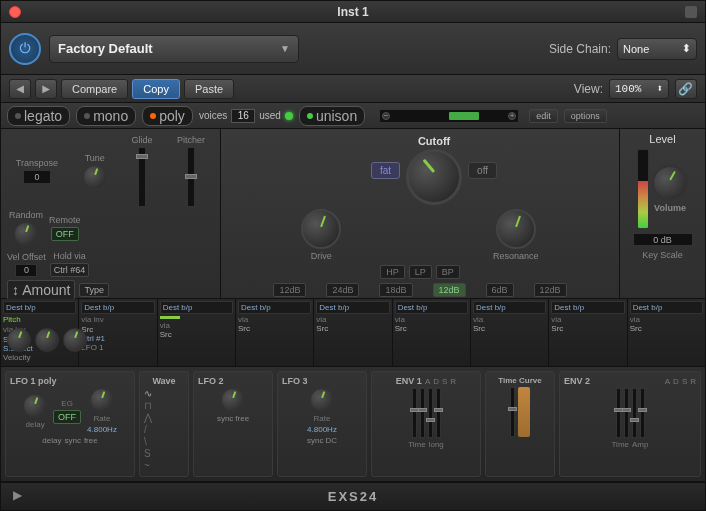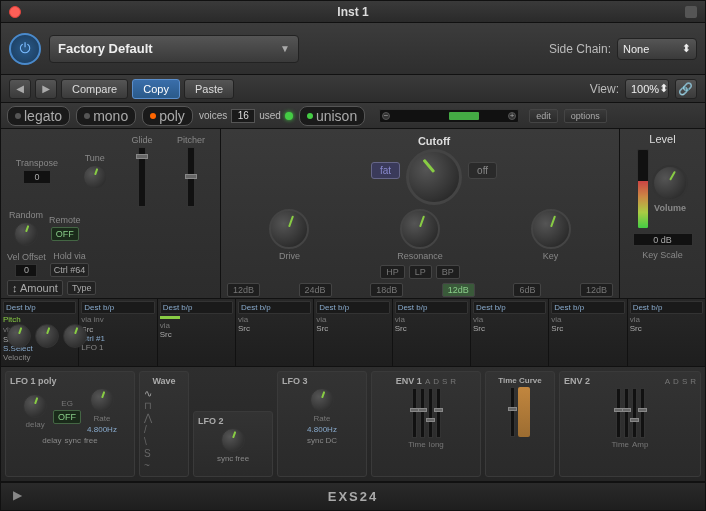--- a/index.html
+++ b/index.html
@@ -141,26 +141,27 @@
       align-items: center;
       gap: 6px;
       color: #bbb;
       font-size: 12px;
     }
     .view-dropdown {
       background: linear-gradient(to bottom, #555, #3a3a3a);
       border: 1px solid #222;
       border-radius: 3px;
       height: 20px;
-      width: 44px;
+      width: 60px;
       display: flex; align-items: center; justify-content: space-between;
       padding: 0 5px;
       cursor: pointer;
       color: #eee;
       font-size: 11px;
+      font-family: Liberation Mono, monospace;
     }
     .link-btn {
       width: 22px; height: 20px;
       background: linear-gradient(to bottom, #555, #3a3a3a);
       border: 1px solid #222;
       border-radius: 3px;
       display: flex; align-items: center; justify-content: center;
       cursor: pointer;
       color: #aaa;
       font-size: 12px;
@@ -580,21 +581,21 @@
           <div class="col">
             <span class="section-label">Vel Offset</span>
             <div style="background:#111;border:1px solid #333;width:22px;height:13px;display:flex;align-items:center;justify-content:center;font-size:9px;color:#aaa;">0</div>
           </div>
           <div class="col">
             <span class="section-label">Hold via</span>
             <div style="background:#222;border:1px solid #444;border-radius:2px;padding:1px 3px;font-size:9px;color:#aaa;cursor:pointer;">Ctrl #64</div>
           </div>
         </div>
         <div class="row" style="gap:4px; padding:0 2px;">
-          <div style="background:#222;border:1px solid #444;border-radius:2px;padding:1px 4px;font-size:11px;color:#aaa;cursor:pointer;text-align:right;">↕ <span>Amount</span></div>
+          <div style="background:#222;border:1px solid #444;border-radius:2px;padding:1px 4px;font-size:14px;color:#aaa;cursor:pointer;text-align:right;">↕ <span>Amount</span></div>
           <div style="background:#222;border:1px solid #444;border-radius:2px;padding:1px 4px;font-size:9px;color:#aaa;cursor:pointer;"><span>Type</span></div>
         </div>
         <div style="font-size:9px;color:#666;padding:0 2px;">Xfade</div>
         <div class="row" style="gap:4px; padding:0 2px;">
           <div class="col">
             <span class="section-label">Pitch</span>
             <div class="knob-sm"></div>
           </div>
           <div class="col">
             <span class="section-label">Bend</span>
@@ -618,32 +619,28 @@
           <div class="filter-btn">off</div>
         </div>
         <div class="row" style="justify-content:space-around;">
           <div class="col">
             <div class="knob-med"></div>
             <span class="section-label">Drive</span>
           </div>
           <div class="col">
             <div class="knob-med"></div>
             <span class="section-label">Resonance</span>
-          </div>
-          <div class="col">
-            <div class="knob-med"></div>
-            <span class="section-label">Key</span>
           </div>
         </div>
         <div class="row" style="justify-content:center; gap:4px; flex-wrap:wrap;">
           <div class="db-btn">HP</div>
           <div class="db-btn">LP</div>
           <div class="db-btn">BP</div>
         </div>
-        <div class="row" style="justify-content:space-between; gap:20px;">
+        <div class="row" style="justify-content:center; gap:20px;">
           <div class="db-btn">12dB</div>
           <div class="db-btn">24dB</div>
           <div class="db-btn">18dB</div>
           <div class="db-btn active">12dB</div>
           <div class="db-btn">6dB</div>
           <div class="db-btn">12dB</div>
         </div>
       </div>
 
       <div style="width:85px; background:linear-gradient(to bottom,#383838,#2e2e2e); padding:4px; display:flex; flex-direction:column; align-items:center; gap:4px;">
@@ -772,21 +769,21 @@
           <div style="cursor:pointer;color:#aaa;">∿</div>
           <div style="cursor:pointer;">⊓</div>
           <div style="cursor:pointer;">⋀</div>
           <div style="cursor:pointer;">/</div>
           <div style="cursor:pointer;">\</div>
           <div style="cursor:pointer;">S</div>
           <div style="cursor:pointer;">~</div>
         </div>
       </div>
 
-      <div style="background:linear-gradient(to bottom,#333,#2a2a2a);border:1px solid #3a3a3a;border-radius:3px;padding:4px;display:flex;flex-direction:column;gap:2px;width:80px;margin-top:40px;">
+      <div style="background:linear-gradient(to bottom,#333,#2a2a2a);border:1px solid #3a3a3a;border-radius:3px;padding:4px;display:flex;flex-direction:column;gap:2px;width:80px;">
         <span style="font-size:9px;color:#aaa;font-weight:bold;">LFO 2</span>
         <div class="col" style="gap:2px;">
           <div class="knob-sm"></div>
           <div class="row" style="font-size:8px;color:#888;gap:2px;">
             <span>sync</span>
             <span>free</span>
           </div>
         </div>
       </div>
 

